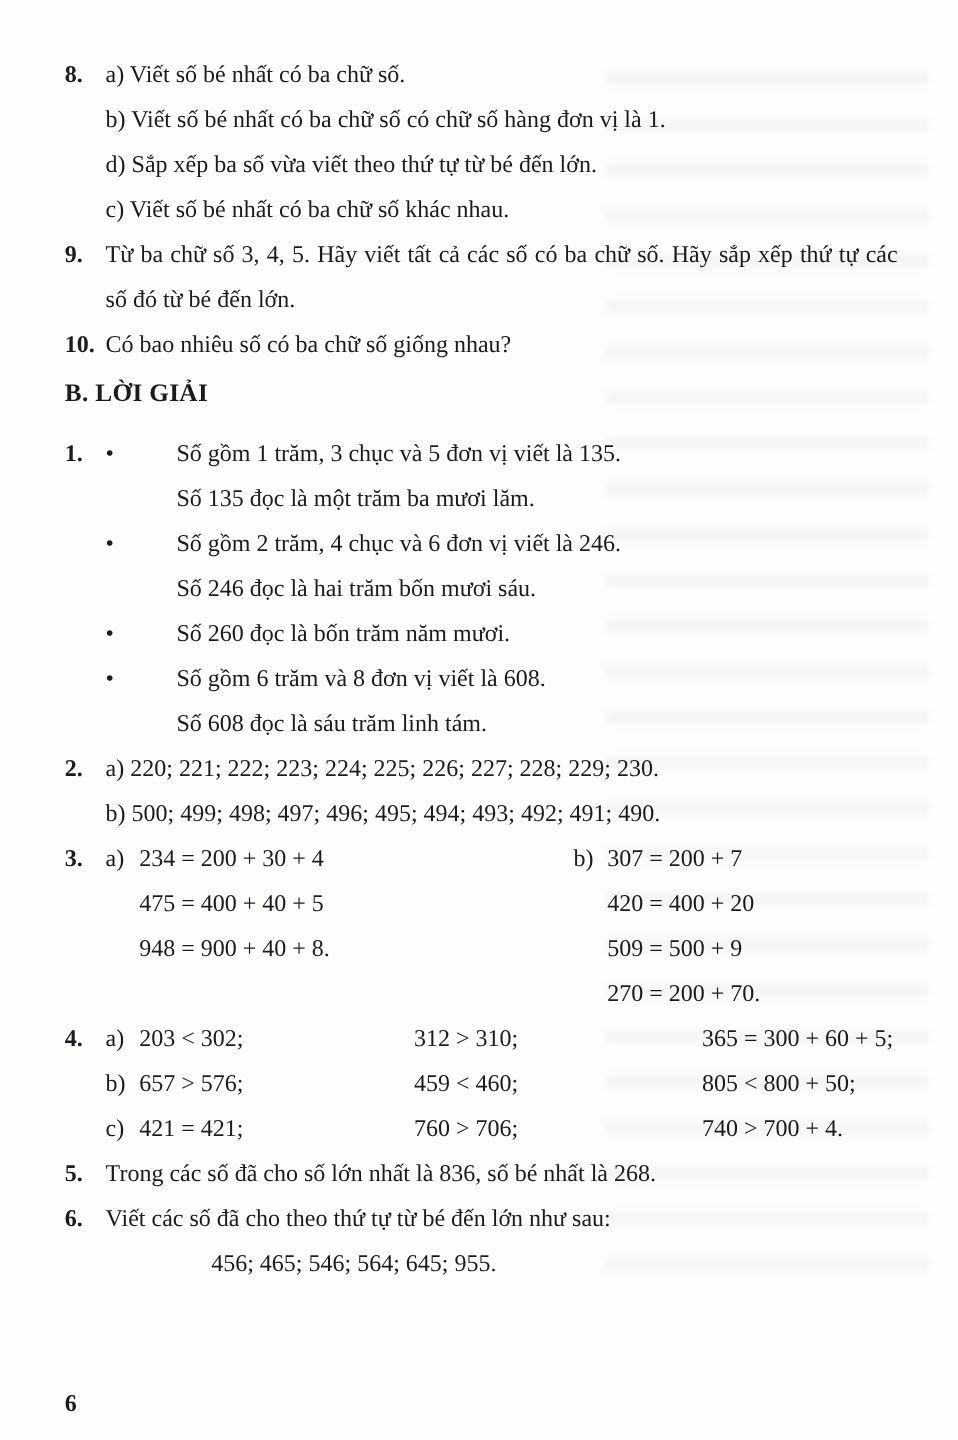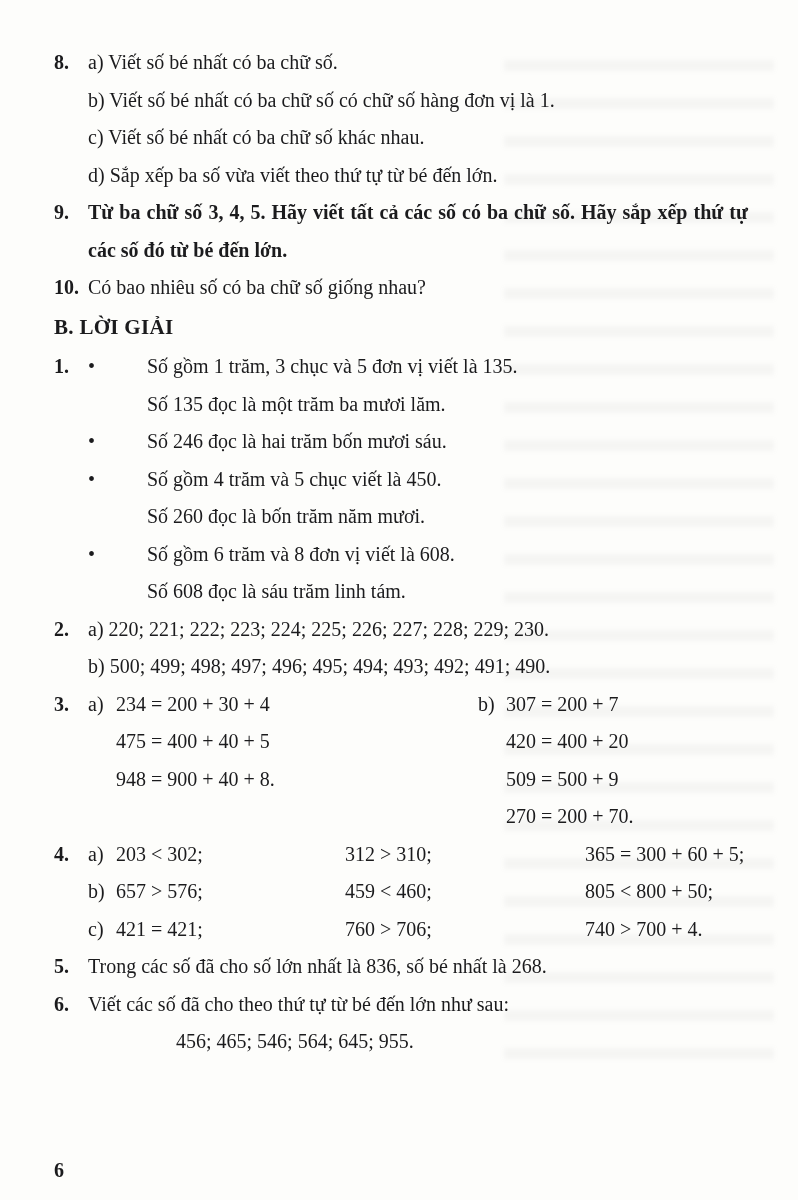--- a/index.html
+++ b/index.html
@@ -27,33 +27,33 @@
       transparent 11px 38px
     );
     filter: blur(2.5px);
     pointer-events: none;
   }
   .content {
     position: absolute;
     top: 44px; left: 54px; right: 50px;
   }
   .line { line-height: 37.5px; }
-  .just { text-align: justify; font-weight: bold; }
+  .just { text-align: justify; }
   .item { display: flex; align-items: flex-start; }
   .num {
     font-weight: bold;
     flex: 0 0 34px;
     line-height: 37.5px;
   }
   .body { flex: 1; min-width: 0; }
   .heading {
     font-weight: bold;
     font-size: 21px;
     letter-spacing: 0.3px;
-    margin: 2px 0 2px 0;
+    margin: 2px 0 14px 0;
   }
   .bullet-row { display: flex; }
   .bullet { flex: 0 0 22px; line-height: 37.5px; }
   .bullet-body { flex: 1; margin-left: 37px; }
   .sol3 { display: grid; grid-template-columns: 390px 1fr; }
   .labeled { display: flex; }
   .sub { flex: 0 0 28px; line-height: 37.5px; }
   .sol4-row { display: grid; grid-template-columns: 257px 240px 1fr; }
   .c1 { display: flex; }
   .result-line { margin-left: 88px; }
@@ -70,22 +70,22 @@
 <div class="page">
   <div class="ghost"></div>
 
   <div class="content">
 
     <div class="item">
       <span class="num">8.</span>
       <div class="body">
         <div class="line">a) Viết số bé nhất có ba chữ số.</div>
         <div class="line">b) Viết số bé nhất có ba chữ số có chữ số hàng đơn vị là 1.</div>
+        <div class="line">d) Sắp xếp ba số vừa viết theo thứ tự từ bé đến lớn.</div>
         <div class="line">c) Viết số bé nhất có ba chữ số khác nhau.</div>
-        <div class="line">d) Sắp xếp ba số vừa viết theo thứ tự từ bé đến lớn.</div>
       </div>
     </div>
 
     <div class="item">
       <span class="num">9.</span>
       <div class="body">
         <div class="line just">Từ ba chữ số 3, 4, 5. Hãy viết tất cả các số có ba chữ số. Hãy sắp xếp thứ tự các số đó từ bé đến lớn.</div>
       </div>
     </div>
 
@@ -104,27 +104,27 @@
         <div class="bullet-row">
           <span class="bullet">•</span>
           <div class="bullet-body">
             <div class="line">Số gồm 1 trăm, 3 chục và 5 đơn vị viết là 135.</div>
             <div class="line">Số 135 đọc là một trăm ba mươi lăm.</div>
           </div>
         </div>
         <div class="bullet-row">
           <span class="bullet">•</span>
           <div class="bullet-body">
+            <div class="line">Số gồm 2 trăm, 4 chục và 6 đơn vị viết là 246.</div>
             <div class="line">Số 246 đọc là hai trăm bốn mươi sáu.</div>
           </div>
         </div>
         <div class="bullet-row">
           <span class="bullet">•</span>
           <div class="bullet-body">
-            <div class="line">Số gồm 4 trăm và 5 chục viết là 450.</div>
             <div class="line">Số 260 đọc là bốn trăm năm mươi.</div>
           </div>
         </div>
         <div class="bullet-row">
           <span class="bullet">•</span>
           <div class="bullet-body">
             <div class="line">Số gồm 6 trăm và 8 đơn vị viết là 608.</div>
             <div class="line">Số 608 đọc là sáu trăm linh tám.</div>
           </div>
         </div>

